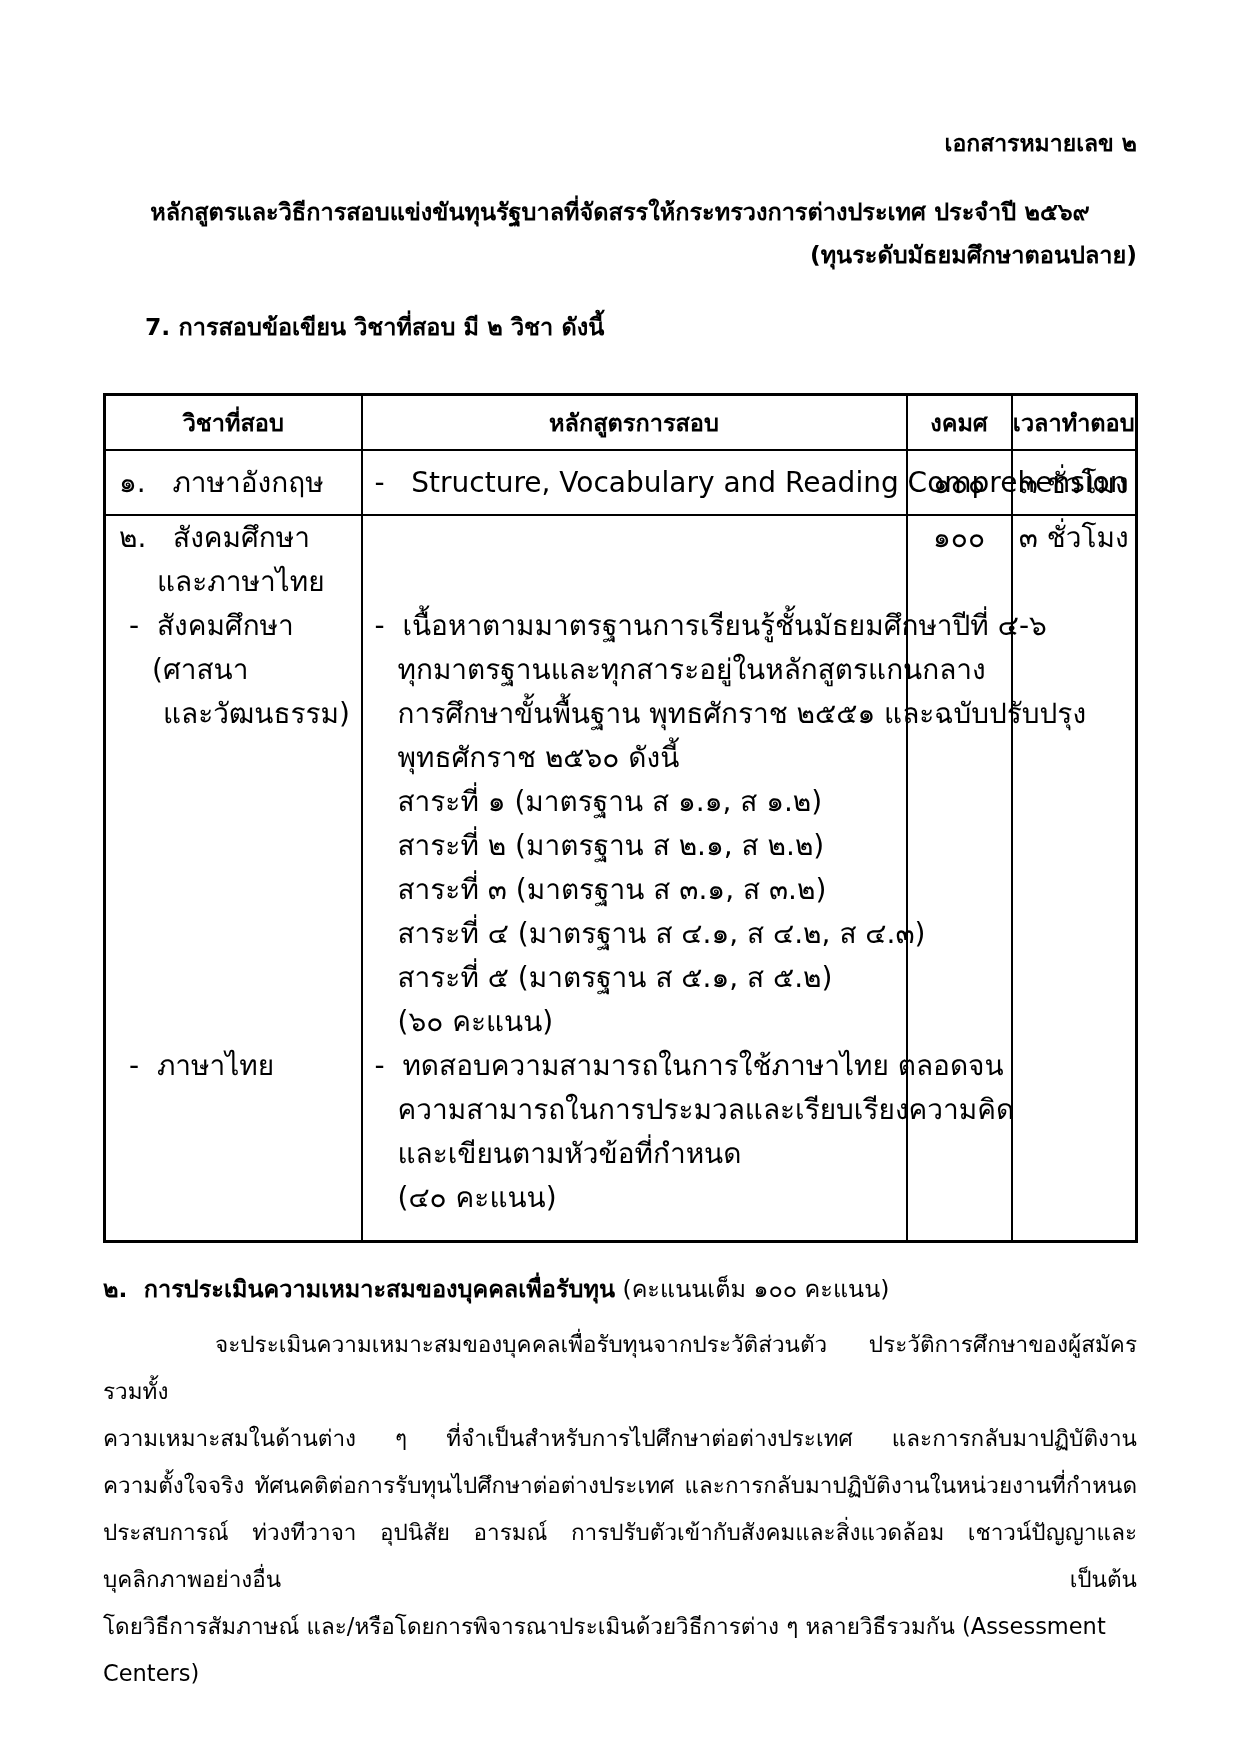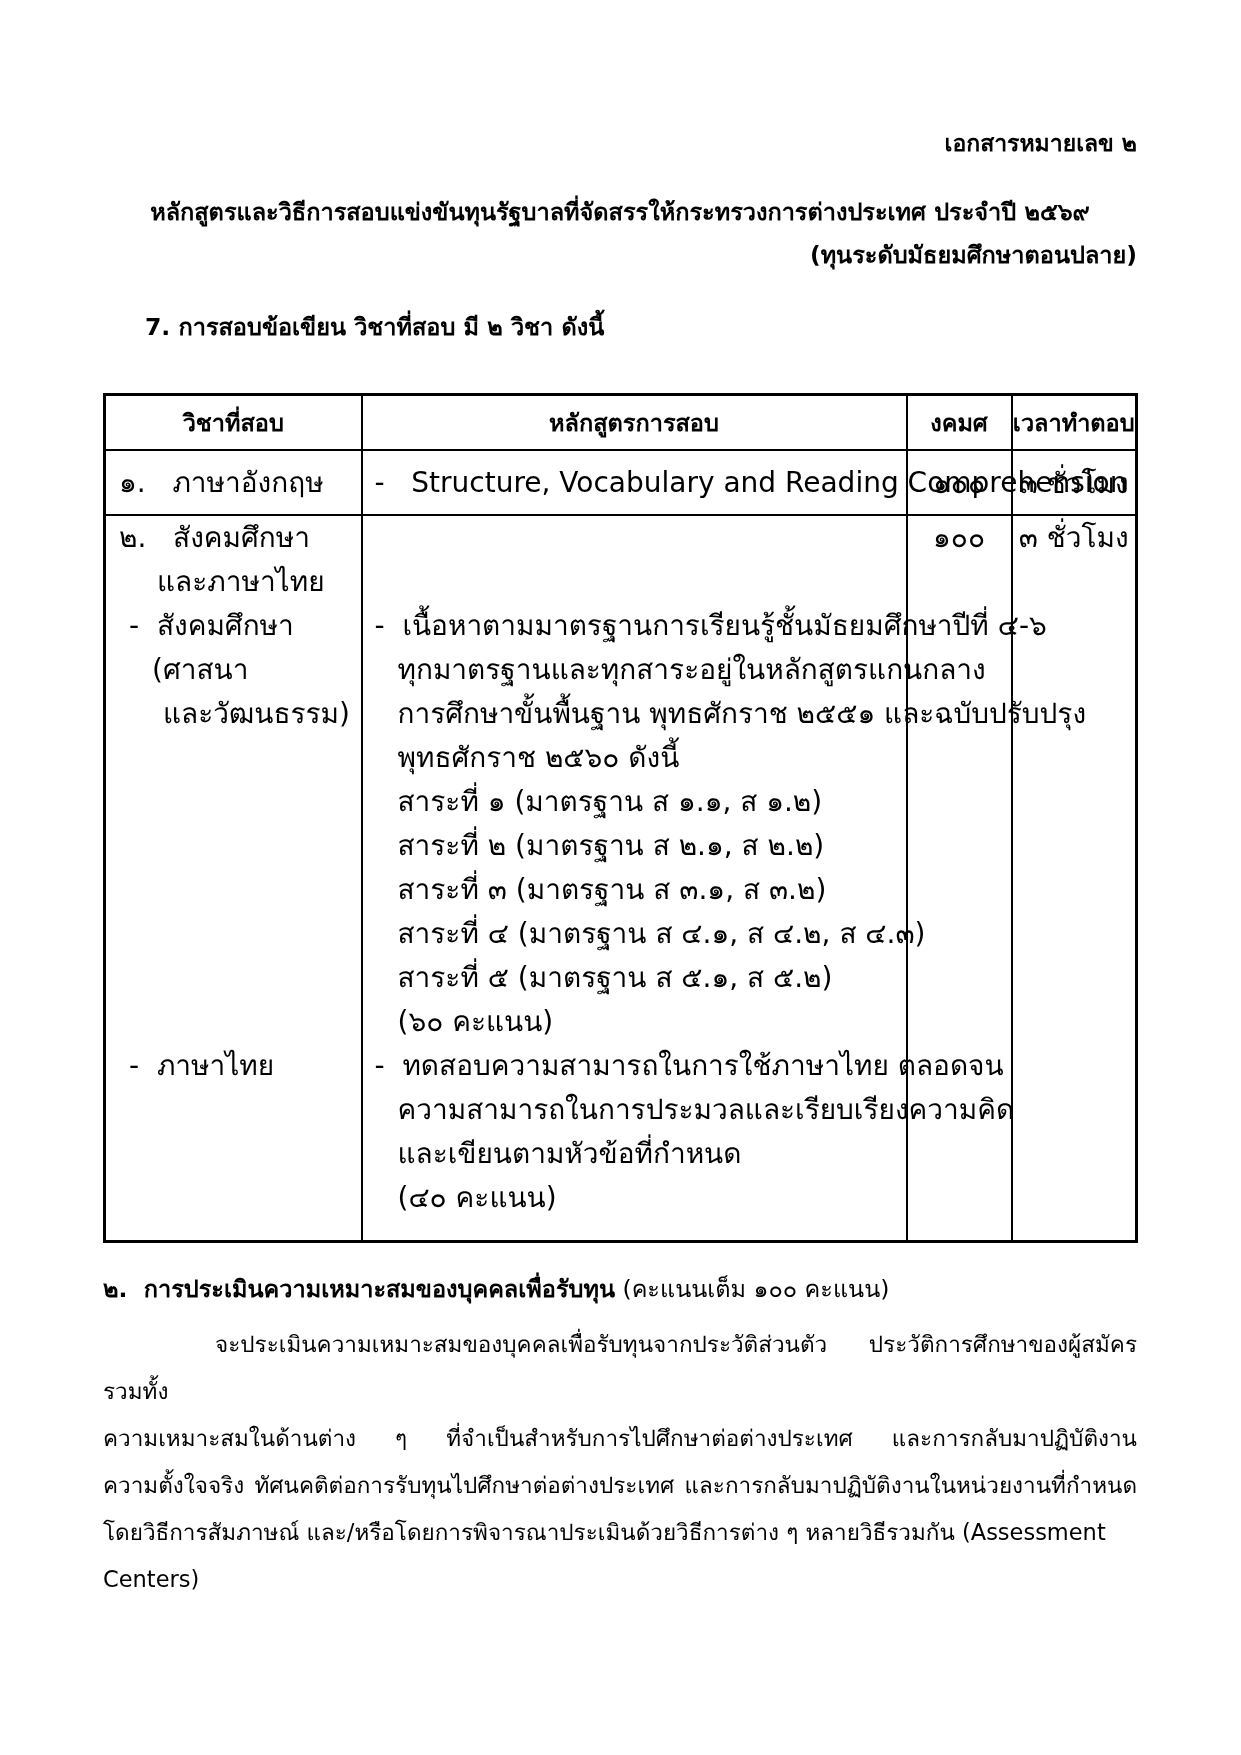--- a/index.html
+++ b/index.html
@@ -146,16 +146,17 @@
       </tr>
     </tbody>
   </table>
 
   <div class="sec2-heading"><span class="lead">๒.  การประเมินความเหมาะสมของบุคคลเพื่อรับทุน</span><span class="tail"> (คะแนนเต็ม ๑๐๐ คะแนน)</span></div>
 
   <div class="para">
       <div class="pline first">จะประเมินความเหมาะสมของบุคคลเพื่อรับทุนจากประวัติส่วนตัว ประวัติการศึกษาของผู้สมัคร รวมทั้ง</div>
       <div class="pline">ความเหมาะสมในด้านต่าง ๆ ที่จำเป็นสำหรับการไปศึกษาต่อต่างประเทศ และการกลับมาปฏิบัติงาน</div>
       <div class="pline">ความตั้งใจจริง ทัศนคติต่อการรับทุนไปศึกษาต่อต่างประเทศ และการกลับมาปฏิบัติงานในหน่วยงานที่กำหนด</div>
+      <div class="pline">ประสบการณ์ ท่วงทีวาจา อุปนิสัย อารมณ์ การปรับตัวเข้ากับสังคมและสิ่งแวดล้อม เชาวน์ปัญญาและบุคลิกภาพอย่างอื่น เป็นต้น</div>
       <div class="pline last">โดยวิธีการสัมภาษณ์ และ/หรือโดยการพิจารณาประเมินด้วยวิธีการต่าง ๆ หลายวิธีรวมกัน (Assessment Centers)</div>
     </div>
 
 </div>
 
 </body></html>

